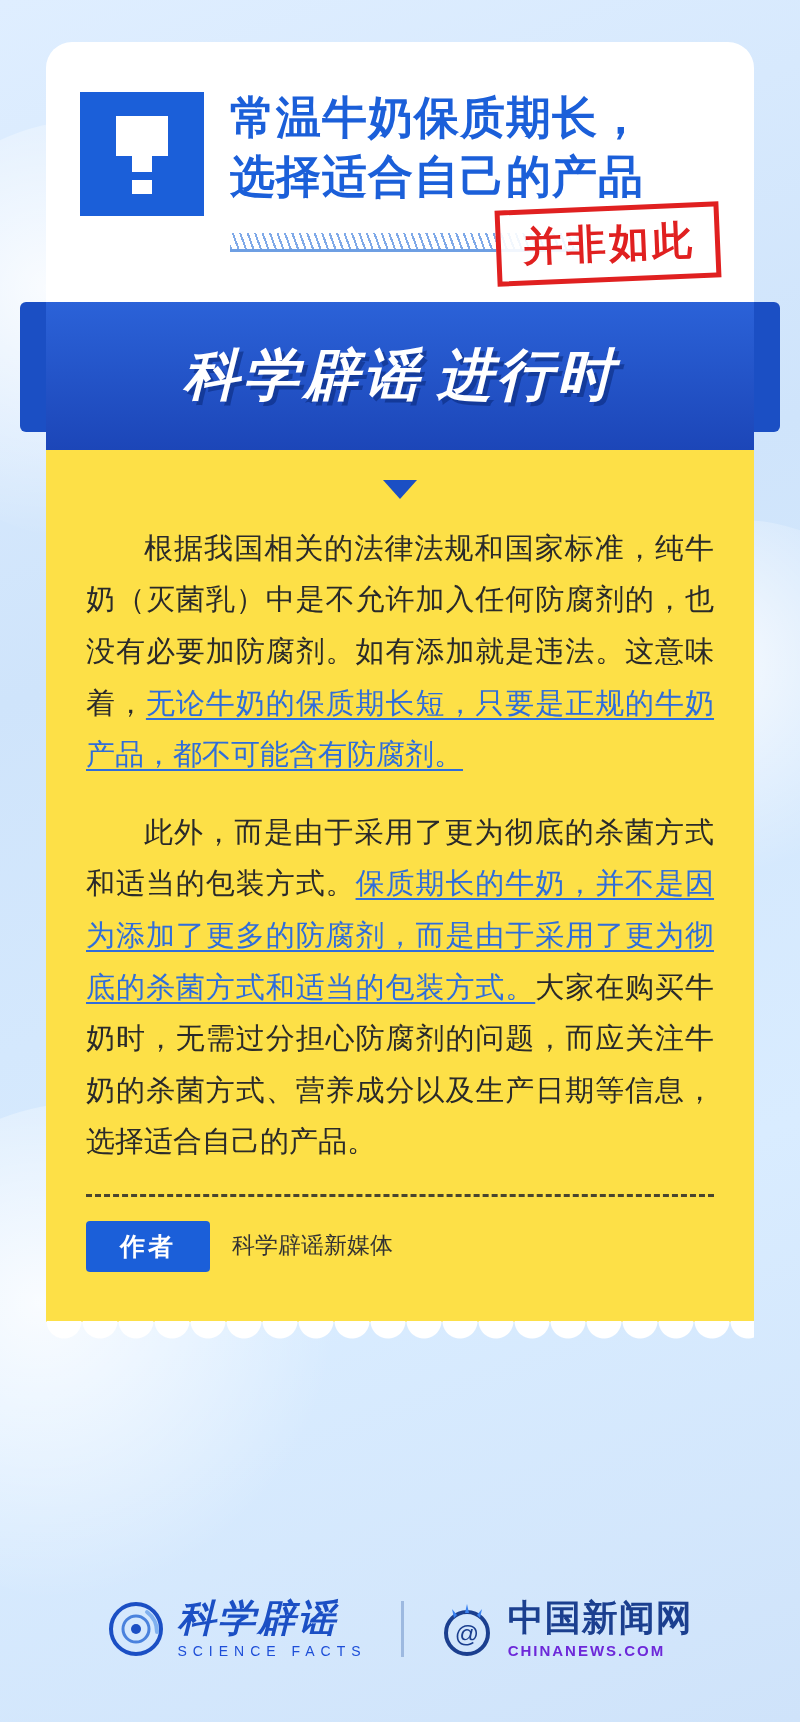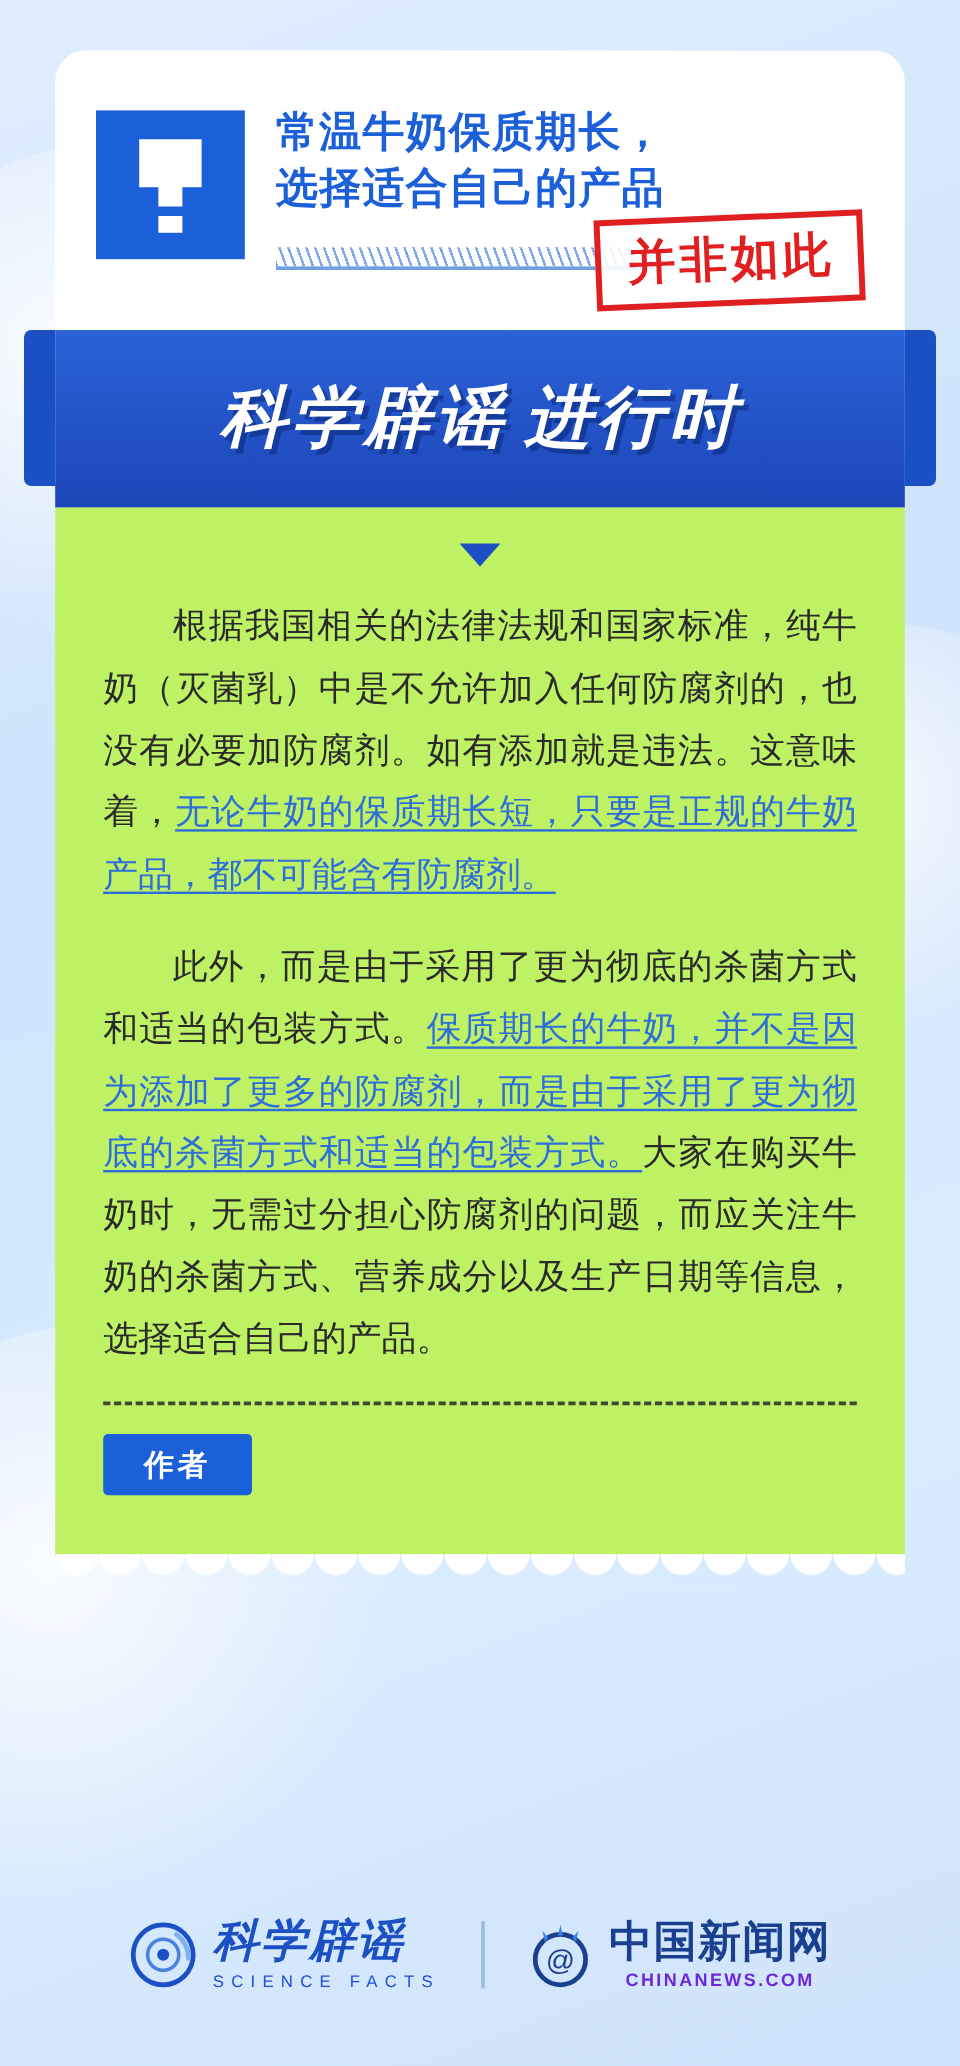--- a/index.html
+++ b/index.html
@@ -58,21 +58,21 @@
     justify-content: center;
     margin-top: 6px;
   }
   .q-mark svg { display: block; }
 
   .title-block {
     flex: 1 1 auto;
     padding-top: 2px;
   }
   .title-line {
-    font-size: 35px;
+    font-size: 45px;
     font-weight: bold;
     color: #1b5fd9;
     letter-spacing: 1px;
     line-height: 1.32;
     white-space: nowrap;
   }
 
   .title-underline {
     margin-top: 26px;
     height: 16px;
@@ -125,21 +125,21 @@
     font-size: 56px;
     font-weight: bold;
     letter-spacing: 4px;
     font-style: italic;
     text-shadow: 4px 4px 0 rgba(10,40,120,0.55);
   }
   .banner-text .gap { display: inline-block; width: 14px; }
 
   
   .body-card {
-    background: #bef264;
+    background: #fde047;
     padding: 26px 40px 30px 40px;
     box-sizing: border-box;
     position: relative;
   }
 
   .arrow-down {
     width: 0;
     height: 0;
     border-left: 17px solid transparent;
     border-right: 17px solid transparent;
@@ -245,21 +245,20 @@
   }
   .divider-v {
     width: 3px;
     height: 56px;
     background: #9db9e0;
   }
   .logo-text-cn {
     display: flex;
     flex-direction: column;
     line-height: 1;
-    text-align: center;
   }
   .cn-cn {
     font-size: 36px;
     font-weight: bold;
     color: #1b3f8f;
     letter-spacing: 1px;
   }
   .cn-en {
     font-size: 15px;
     color: #6d28d9;
@@ -308,20 +307,23 @@
     <div class="arrow-down"></div>
 
     <p class="para"><span>根据我国相关的法律法规和国家标准，纯牛奶（灭菌乳）中是不允许加入任何防腐剂的，也没有必要加防腐剂。如有添加就是违法。这意味着，</span><span class="hl">无论牛奶的保质期长短，只要是正规的牛奶产品，都不可能含有防腐剂。</span></p>
 
     <p class="para"><span>此外，而是由于采用了更为彻底的杀菌方式和适当的包装方式。</span><span class="hl">保质期长的牛奶，并不是因为添加了更多的防腐剂，而是由于采用了更为彻底的杀菌方式和适当的包装方式。</span><span>大家在购买牛奶时，无需过分担心防腐剂的问题，而应关注牛奶的杀菌方式、营养成分以及生产日期等信息，选择适合自己的产品。</span></p>
 
     <div class="dashed-sep"></div>
 
     <div class="credit-row">
       <div class="credit-tag">作者</div>
+      <div class="credit-val">
+        <span>科学辟谣新媒体</span>
+      </div>
     </div>
 
   </div>
 
   <div class="scallop"></div>
 </div>
 
 <div class="footer">
   <div class="logo-group">
     <svg class="logo-mark" viewBox="0 0 58 58">

